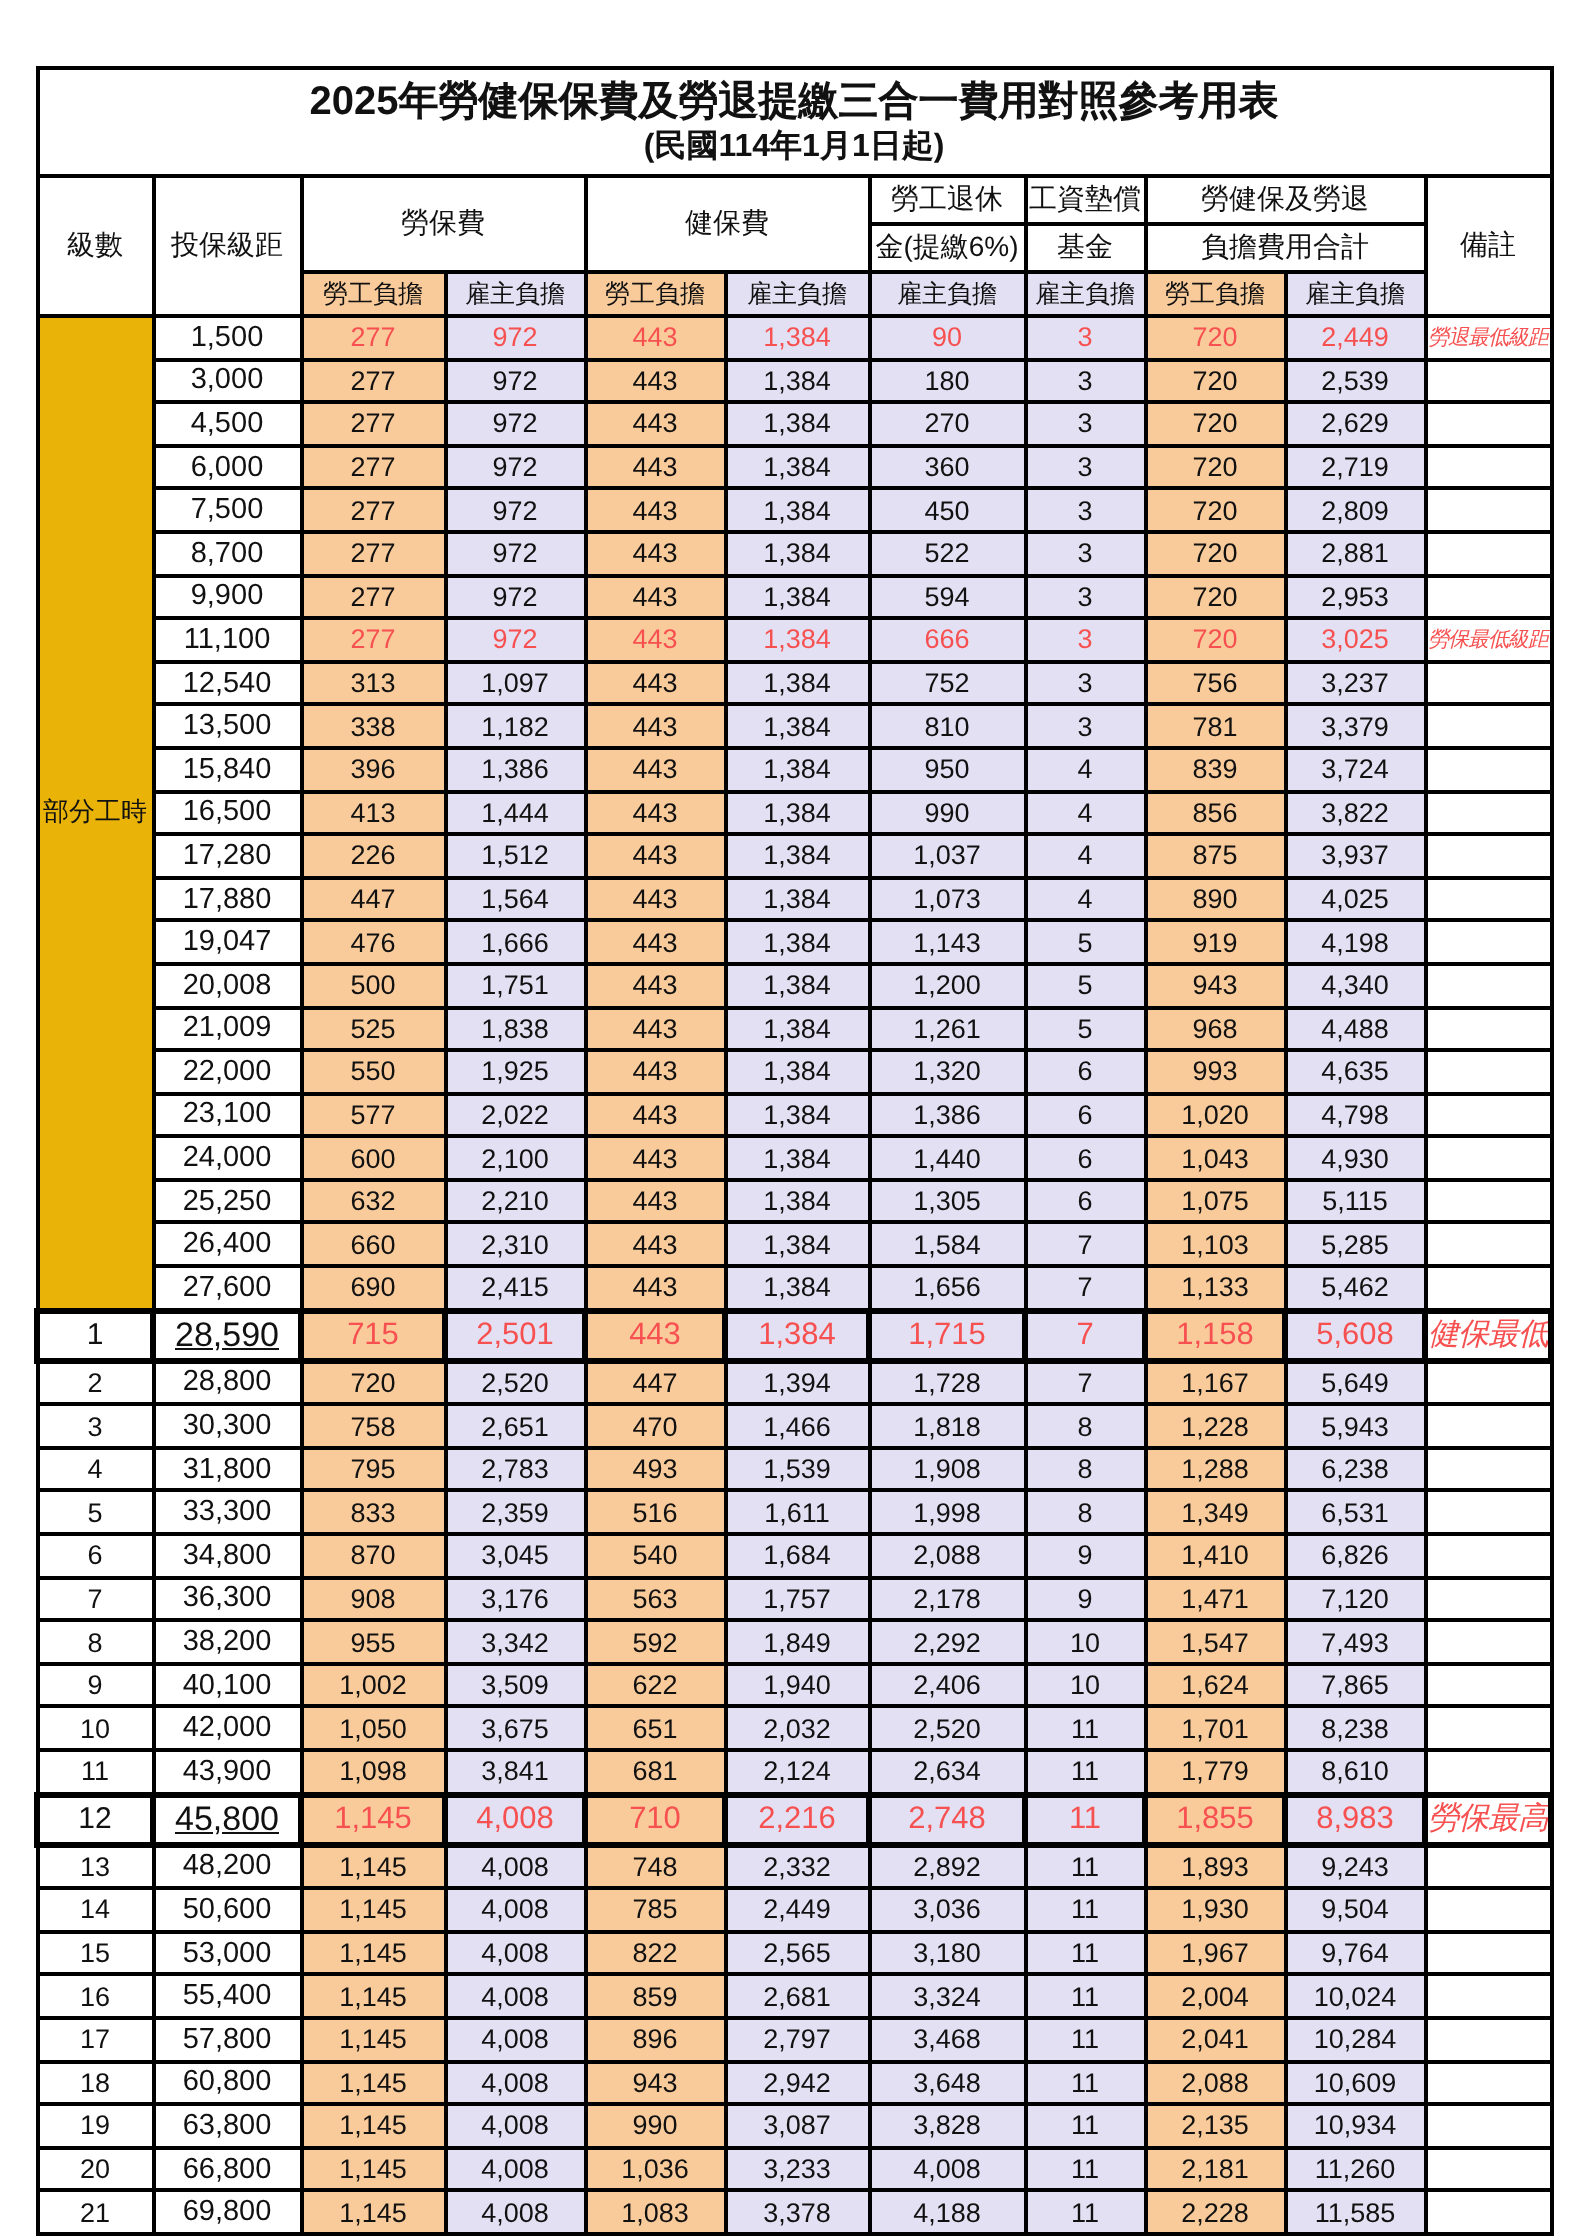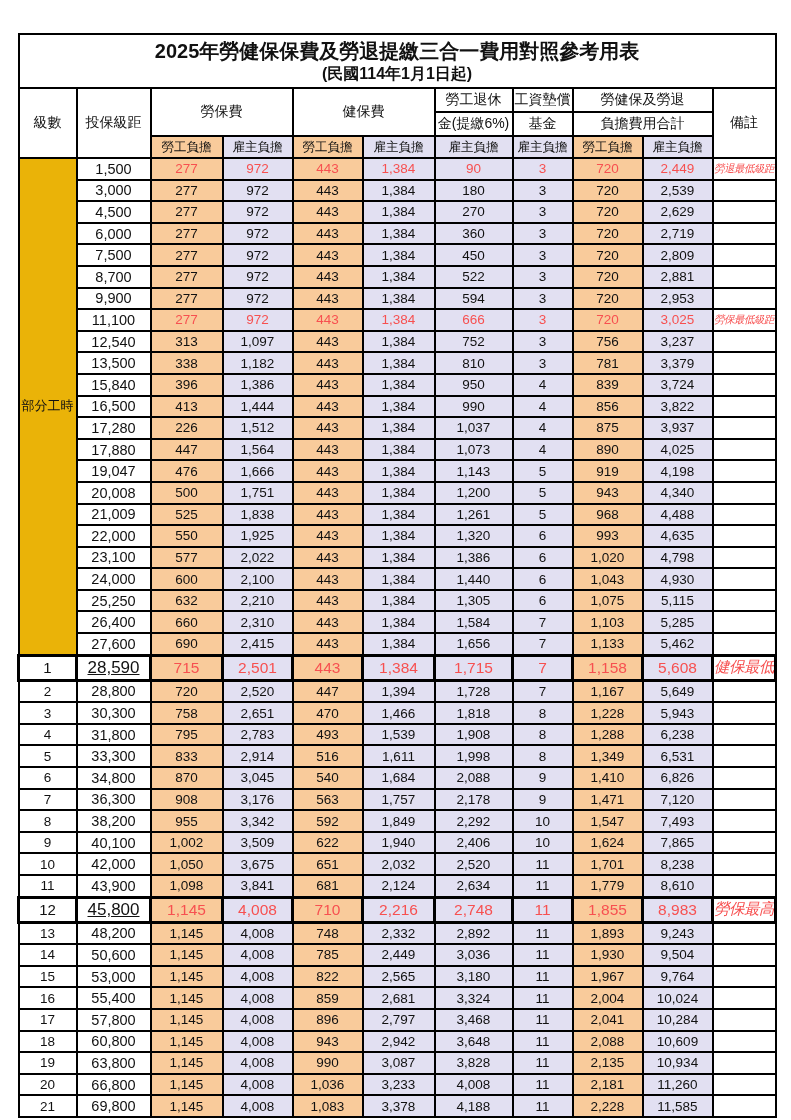--- a/index.html
+++ b/index.html
@@ -420,21 +420,21 @@
           <td class="val er">1,908</td>
           <td class="val er">8</td>
           <td class="val emp">1,288</td>
           <td class="val er">6,238</td>
           <td class="c-remark"></td>
         </tr>
         <tr>
           <td class="c-level">5</td>
           <td class="c-bracket">33,300</td>
           <td class="val emp">833</td>
-          <td class="val er">2,914</td>
+          <td class="val er">2,359</td>
           <td class="val emp">516</td>
           <td class="val er">1,611</td>
           <td class="val er">1,998</td>
           <td class="val er">8</td>
           <td class="val emp">1,349</td>
           <td class="val er">6,531</td>
           <td class="c-remark"></td>
         </tr>
         <tr>
           <td class="c-level">6</td>

